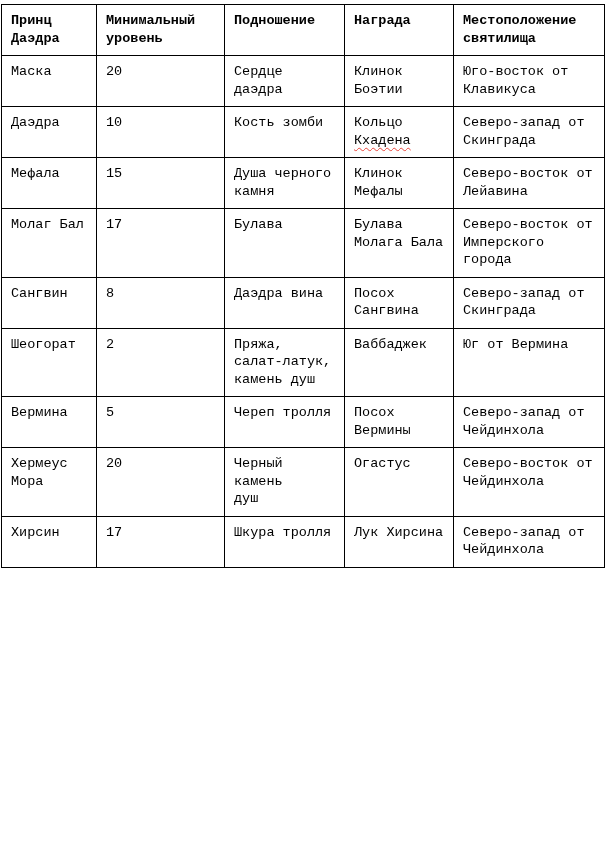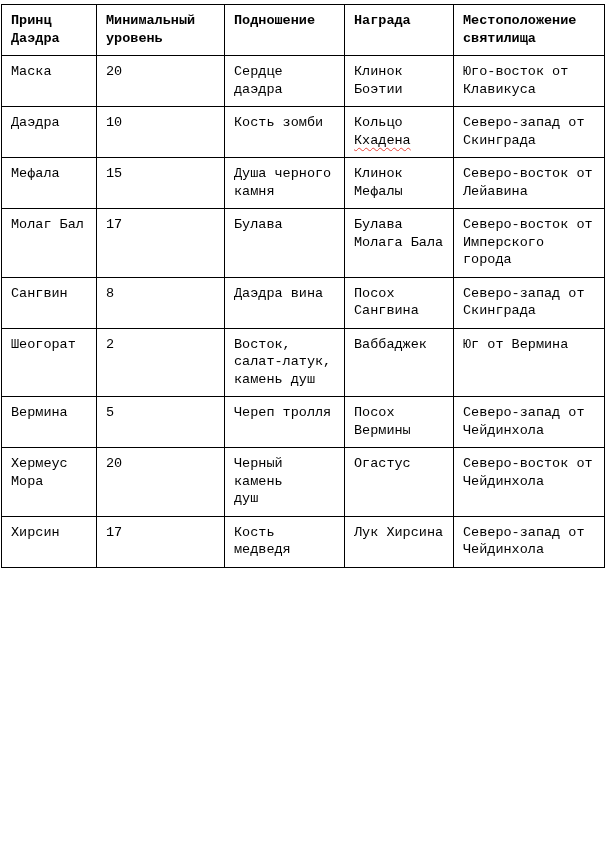--- a/index.html
+++ b/index.html
@@ -114,21 +114,21 @@
         <td>8</td>
         <td>Даэдра вина</td>
         <td>Посох
 Сангвина</td>
         <td>Северо-запад от
 Скинграда</td>
       </tr>
       <tr>
         <td>Шеогорат</td>
         <td>2</td>
-        <td>Восток,
+        <td>Пряжа,
 салат-латук,
 камень душ</td>
         <td>Ваббаджек</td>
         <td>Юг от Вермина</td>
       </tr>
       <tr>
         <td>Вермина</td>
         <td>5</td>
         <td>Череп тролля</td>
         <td>Посох
@@ -142,19 +142,19 @@
         <td>20</td>
         <td>Черный камень
 душ</td>
         <td>Огастус</td>
         <td>Северо-восток от
 Чейдинхола</td>
       </tr>
       <tr>
         <td>Хирсин</td>
         <td>17</td>
-        <td>Кость медведя</td>
+        <td>Шкура тролля</td>
         <td>Лук Хирсина</td>
         <td>Северо-запад от
 Чейдинхола</td>
       </tr>
     </tbody>
 </table>
 
 </body></html>

